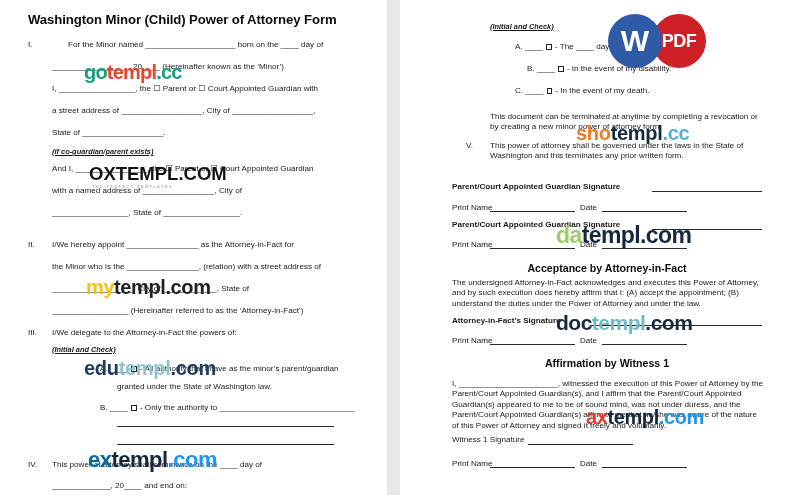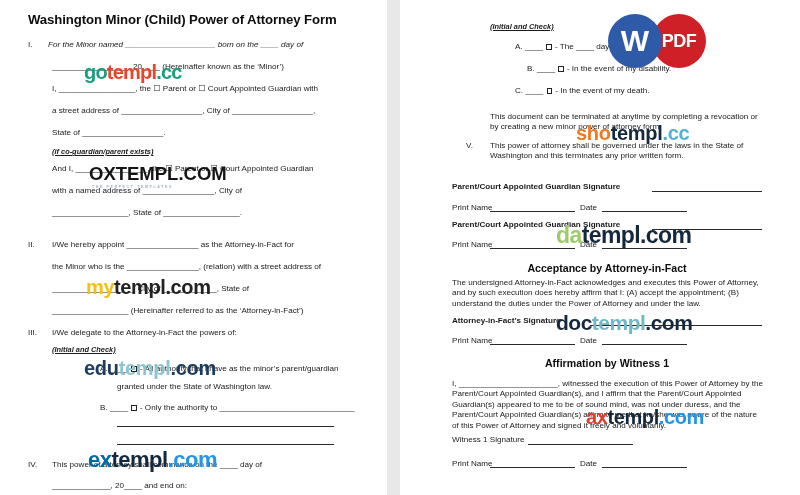--- a/index.html
+++ b/index.html
@@ -120,21 +120,21 @@
 <body>
 
 <div id="viewport">
 
   <div class="page" id="page-left">
     <div class="page-inner">
 
       <div class="doc-title">Washington Minor (Child) Power of Attorney Form</div>
 
       <div class="num" style="left:28px; top:40px;">I.</div>
-      <div class="para" style="left:48px; top:40px;font-style:italic;">For the Minor named ____________________ born on the ____ day of</div>
+      <div class="para" style="left:68px; top:40px;">For the Minor named ____________________ born on the ____ day of</div>
       <div class="para" style="left:52px; top:62px;">_________________, 20____ (Hereinafter known as the ‘Minor’)</div>
       <div class="para" style="left:52px; top:84px;">I, _________________, the ☐ Parent or ☐ Court Appointed Guardian with</div>
       <div class="para" style="left:52px; top:106px;">a street address of __________________, City of __________________,</div>
       <div class="para" style="left:52px; top:128px;">State of __________________.</div>
       <div class="para ital-u" style="left:52px; top:147px;">(if co-guardian/parent exists)</div>
       <div class="para" style="left:52px; top:164px;">And I, ________________, the ☐ Parent or ☐ Court Appointed Guardian</div>
       <div class="para" style="left:52px; top:186px;">with a named address of ________________, City of</div>
       <div class="para" style="left:52px; top:208px;">_________________, State of _________________.</div>
 
       <div class="num" style="left:28px; top:240px;">II.</div>

